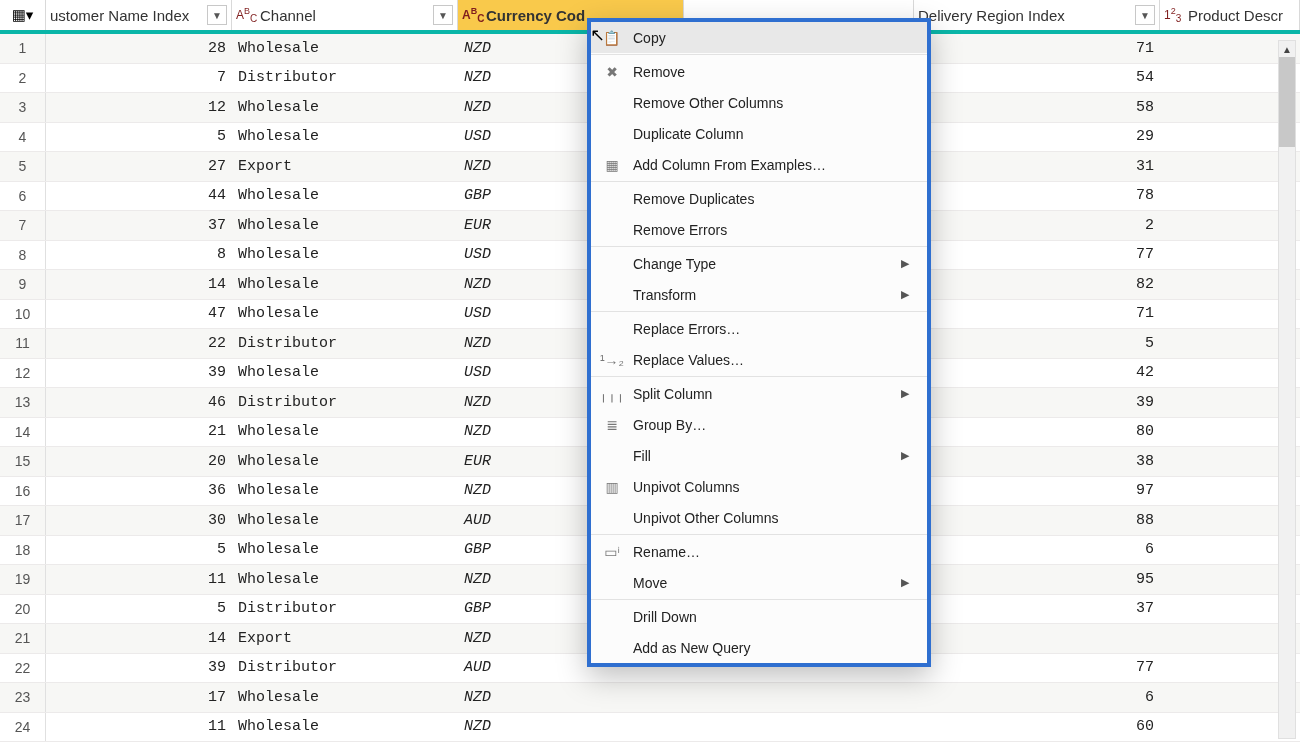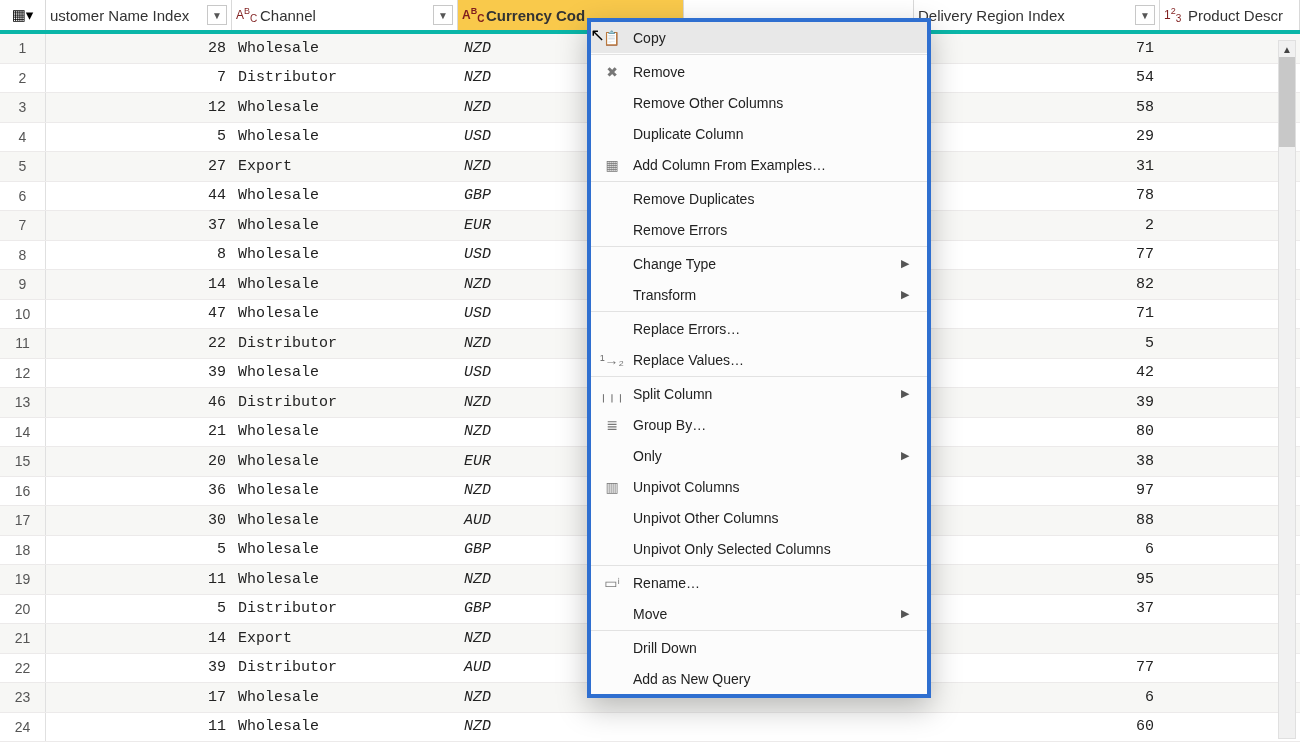--- a/index.html
+++ b/index.html
@@ -356,34 +356,30 @@
         <span class="micon">╷╷╷</span>
         <span class="mtxt">Split Column</span>
         <span class="marrow">▶</span>
       </div>
       <div class="mitem">
         <span class="micon">≣</span>
         <span class="mtxt">Group By…</span>
       </div>
       <div class="mitem">
         <span class="micon"></span>
-        <span class="mtxt">Only</span>
+        <span class="mtxt">Fill</span>
         <span class="marrow">▶</span>
       </div>
       <div class="mitem">
         <span class="micon">▥</span>
         <span class="mtxt">Unpivot Columns</span>
       </div>
       <div class="mitem">
         <span class="micon"></span>
         <span class="mtxt">Unpivot Other Columns</span>
-      </div>
-      <div class="mitem">
-        <span class="micon"></span>
-        <span class="mtxt">Unpivot Only Selected Columns</span>
       </div>
       <div class="msep"></div>
       <div class="mitem">
         <span class="micon">▭ⁱ</span>
         <span class="mtxt">Rename…</span>
       </div>
       <div class="mitem">
         <span class="micon"></span>
         <span class="mtxt">Move</span>
         <span class="marrow">▶</span>

